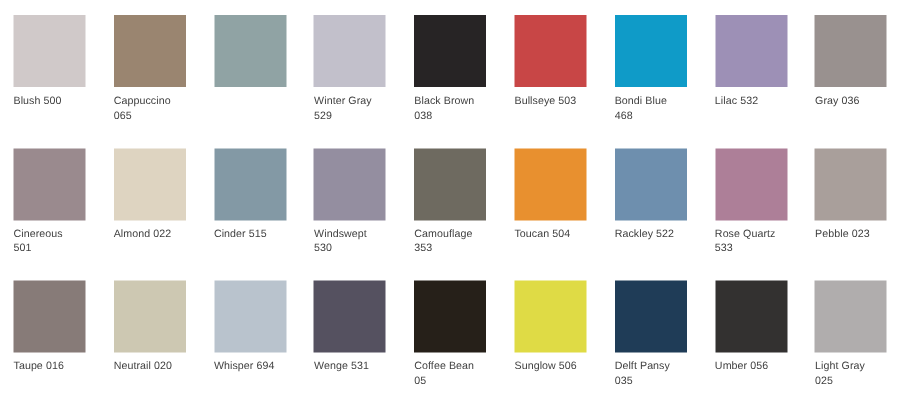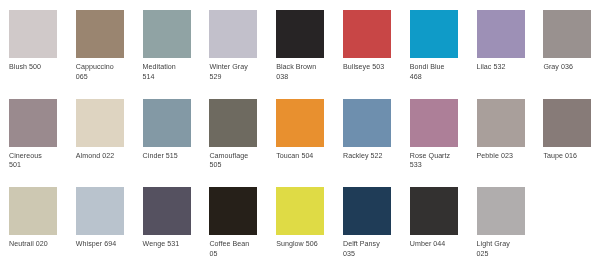--- a/index.html
+++ b/index.html
@@ -52,22 +52,20 @@
       <div class="swatch-chip" style="background-color: rgb(208, 201, 201);"></div>
       <div class="swatch-label">Blush 500</div>
     </div>
     <div class="swatch-cell">
       <div class="swatch-chip" style="background-color: rgb(154, 133, 112);"></div>
       <div class="swatch-label">Cappuccino
 065</div>
     </div>
     <div class="swatch-cell">
       <div class="swatch-chip" style="background-color: rgb(144, 163, 164);"></div>
-      <div class="swatch-label">Meditation
-514</div>
     </div>
     <div class="swatch-cell">
       <div class="swatch-chip" style="background-color: rgb(194, 192, 203);"></div>
       <div class="swatch-label">Winter Gray
 529</div>
     </div>
     <div class="swatch-cell">
       <div class="swatch-chip" style="background-color: rgb(39, 36, 37);"></div>
       <div class="swatch-label">Black Brown
 038</div>
@@ -96,23 +94,28 @@
     </div>
     <div class="swatch-cell">
       <div class="swatch-chip" style="background-color: rgb(222, 212, 193);"></div>
       <div class="swatch-label">Almond 022</div>
     </div>
     <div class="swatch-cell">
       <div class="swatch-chip" style="background-color: rgb(131, 153, 165);"></div>
       <div class="swatch-label">Cinder 515</div>
     </div>
     <div class="swatch-cell">
+      <div class="swatch-chip" style="background-color: rgb(148, 142, 160);"></div>
+      <div class="swatch-label">Windswept
+530</div>
+    </div>
+    <div class="swatch-cell">
       <div class="swatch-chip" style="background-color: rgb(110, 106, 96);"></div>
       <div class="swatch-label">Camouflage
-505</div>
+353</div>
     </div>
     <div class="swatch-cell">
       <div class="swatch-chip" style="background-color: rgb(232, 144, 47);"></div>
       <div class="swatch-label">Toucan 504</div>
     </div>
     <div class="swatch-cell">
       <div class="swatch-chip" style="background-color: rgb(110, 143, 174);"></div>
       <div class="swatch-label">Rackley 522</div>
     </div>
     <div class="swatch-cell">
@@ -149,20 +152,20 @@
       <div class="swatch-chip" style="background-color: rgb(223, 219, 69);"></div>
       <div class="swatch-label">Sunglow 506</div>
     </div>
     <div class="swatch-cell">
       <div class="swatch-chip" style="background-color: rgb(31, 60, 87);"></div>
       <div class="swatch-label">Delft Pansy
 035</div>
     </div>
     <div class="swatch-cell">
       <div class="swatch-chip" style="background-color: rgb(51, 49, 48);"></div>
-      <div class="swatch-label">Umber 044</div>
+      <div class="swatch-label">Umber 056</div>
     </div>
     <div class="swatch-cell">
       <div class="swatch-chip" style="background-color: rgb(176, 173, 173);"></div>
       <div class="swatch-label">Light Gray
 025</div>
     </div>
   </div>
 
 </body></html>

